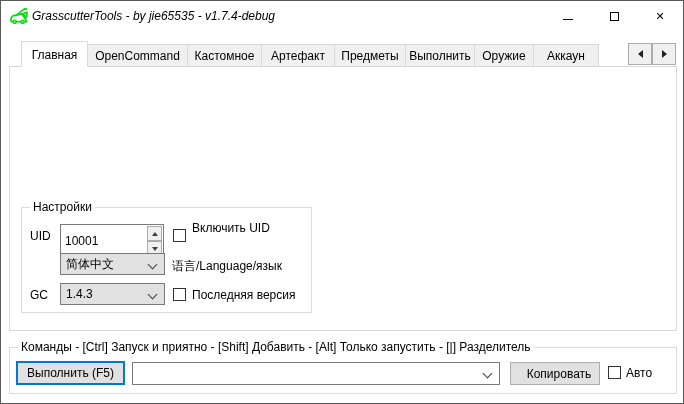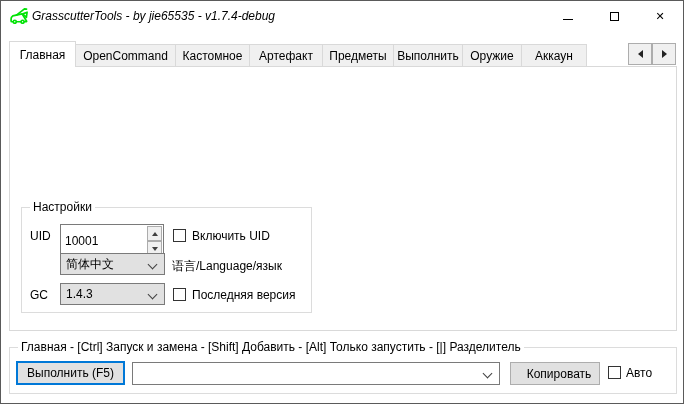--- a/index.html
+++ b/index.html
@@ -14,21 +14,21 @@
   .winbtn { position:absolute; top:0; width:46px; height:30px; display:flex; align-items:center; justify-content:center; }
   .winbtn.min { right:92px; } .winbtn.max { right:46px; } .winbtn.close { right:0; }
   .glyph-min { display:block; width:10px; border-top:1px solid #000; margin-top:6px; }
   .glyph-max { display:block; width:9px; height:9px; border:1px solid #000; }
   .glyph-close { font-size:11px; line-height:1; }
 
   
   .tabs { position:absolute; left:8px; top:40px; height:26px; display:flex; align-items:flex-end; z-index:3; }
   .tab { height:23px; background:#f0f0f0; border:1px solid #d9d9d9; margin-left:-1px;
          display:flex; align-items:center; justify-content:center; white-space:nowrap; overflow:hidden; }
-  .tab:first-child { margin-left:0; }
+  .tab:first-child { margin-left:12px; }
   .tab.active { height:26px; background:#fff; border-bottom:none; z-index:4; }
   .tabscroll { position:absolute; top:42px; width:24px; height:22px; background:#f0f0f0; border:1px solid #adadad;
                display:flex; align-items:center; justify-content:center; z-index:5; }
   .tabscroll.left { left:627px; } .tabscroll.right { left:651px; }
   .arr-left { width:0;height:0;border-top:4px solid transparent;border-bottom:4px solid transparent;border-right:5px solid #222; }
   .arr-right { width:0;height:0;border-top:4px solid transparent;border-bottom:4px solid transparent;border-left:5px solid #222; }
 
   
   .tabpage { position:absolute; left:8px; top:65px; width:668px; height:265px; background:#fff; border:1px solid #d9d9d9; z-index:1; }
   .welcome { position:absolute; left:28px; top:112px; font-size:17px; }
@@ -145,21 +145,21 @@
       <div class="spinner">
         <div class="spin-btn">
             <span class="tri-up"></span>
           </div>
         <div class="spin-btn">
             <span class="tri-down"></span>
           </div>
       </div>
     </div>
     <span class="checkbox" style="left:151px; top:21px;"></span>
-    <span class="lbl" style="left:170px; top:21px;">Включить UID</span>
+    <span class="lbl" style="left:170px; top:13px;">Включить UID</span>
 
     <div class="combo" style="left:38px; top:45px; width:105px; height:22px;">
       <span>简体中文</span>
       <span class="chevron"></span>
     </div>
     <span class="lbl" style="left:150px; top:50px;">语言/Language/язык</span>
 
     <span class="lbl" style="left:8px; top:80px;">GC</span>
     <div class="combo" style="left:38px; top:75px; width:105px; height:22px;">
       <span>1.4.3</span>
@@ -176,21 +176,21 @@
       <span>Браузер карт</span>
     </div>
   <div class="btn" style="left:330px; top:291px; width:136px; height:23px;">
       <span>Редактор баннеров</span>
     </div>
   <div class="btn" style="left:476px; top:291px; width:181px; height:23px;">
       <span>Редактор дропа</span>
     </div>
 
   <div class="groupbox gb-commands">
-    <span class="gb-title">Главная - [Ctrl] Запуск и замена - [Shift] Добавить  - [Alt] Только запустить  - [|] Разделитель</span>
+    <span class="gb-title">Команды - [Ctrl] Запуск и приятно - [Shift] Добавить  - [Alt] Только запустить  - [|] Разделитель</span>
 
     <div class="btn default" style="left:6px; top:13px; width:109px; height:24px;">
       <span>Выполнить (F5)</span>
     </div>
 
     <div class="combo-edit" style="left:122px; top:14px; width:368px; height:23px;">
       <input type="text" value="" style="">
       <span class="chevron"></span>
     </div>
 

